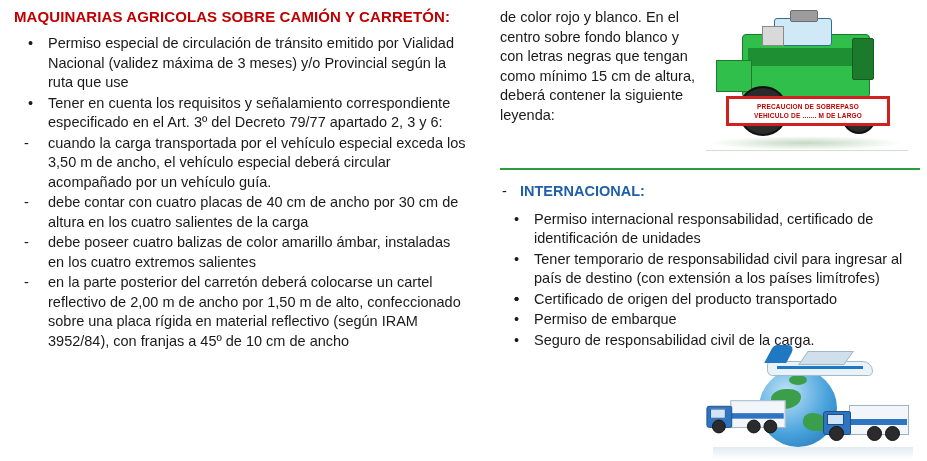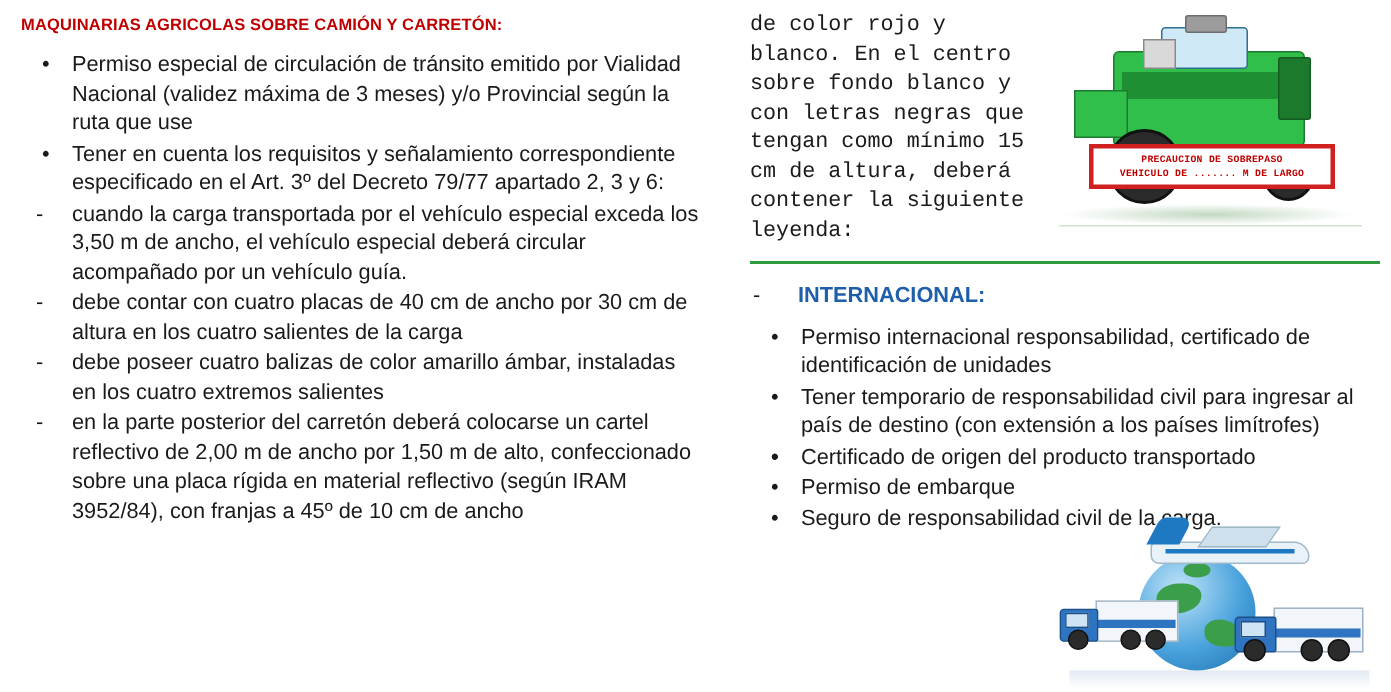--- a/index.html
+++ b/index.html
@@ -27,31 +27,31 @@
   }
   .col-right {
     position: absolute;
     left: 500px;
     top: 8px;
     width: 420px;
   }
   .heading {
     color: #c00000;
     font-weight: bold;
-    font-size: 11px;
+    font-size: 15px;
     line-height: 18px;
     letter-spacing: 0.1px;
     margin: 0 0 6px 0;
   }
   .section-title {
     color: #1f5fa9;
     font-weight: bold;
     font-size: 14.5px;
     line-height: 18px;
-    margin: 12px;
+    margin: 0;
   }
   ul.bullets {
     list-style: none;
     margin: 8px 0 0 0;
     padding: 0;
   }
   ul.bullets > li {
     position: relative;
     padding-left: 34px;
     font-size: 14.5px;
@@ -75,21 +75,20 @@
     line-height: 19.5px;
   }
   .dash-line .mk {
     position: absolute;
     left: 2px;
     top: 0;
   }
   .right-top {
     position: relative;
     min-height: 150px;
-    font-family: Liberation Mono, monospace;
   }
   .right-text {
     width: 200px;
     font-size: 14.5px;
     line-height: 19.5px;
   }
   .hr-green {
     border: none;
     border-top: 2px solid #2e9b3f;
     margin: 10px 0 12px 0;

